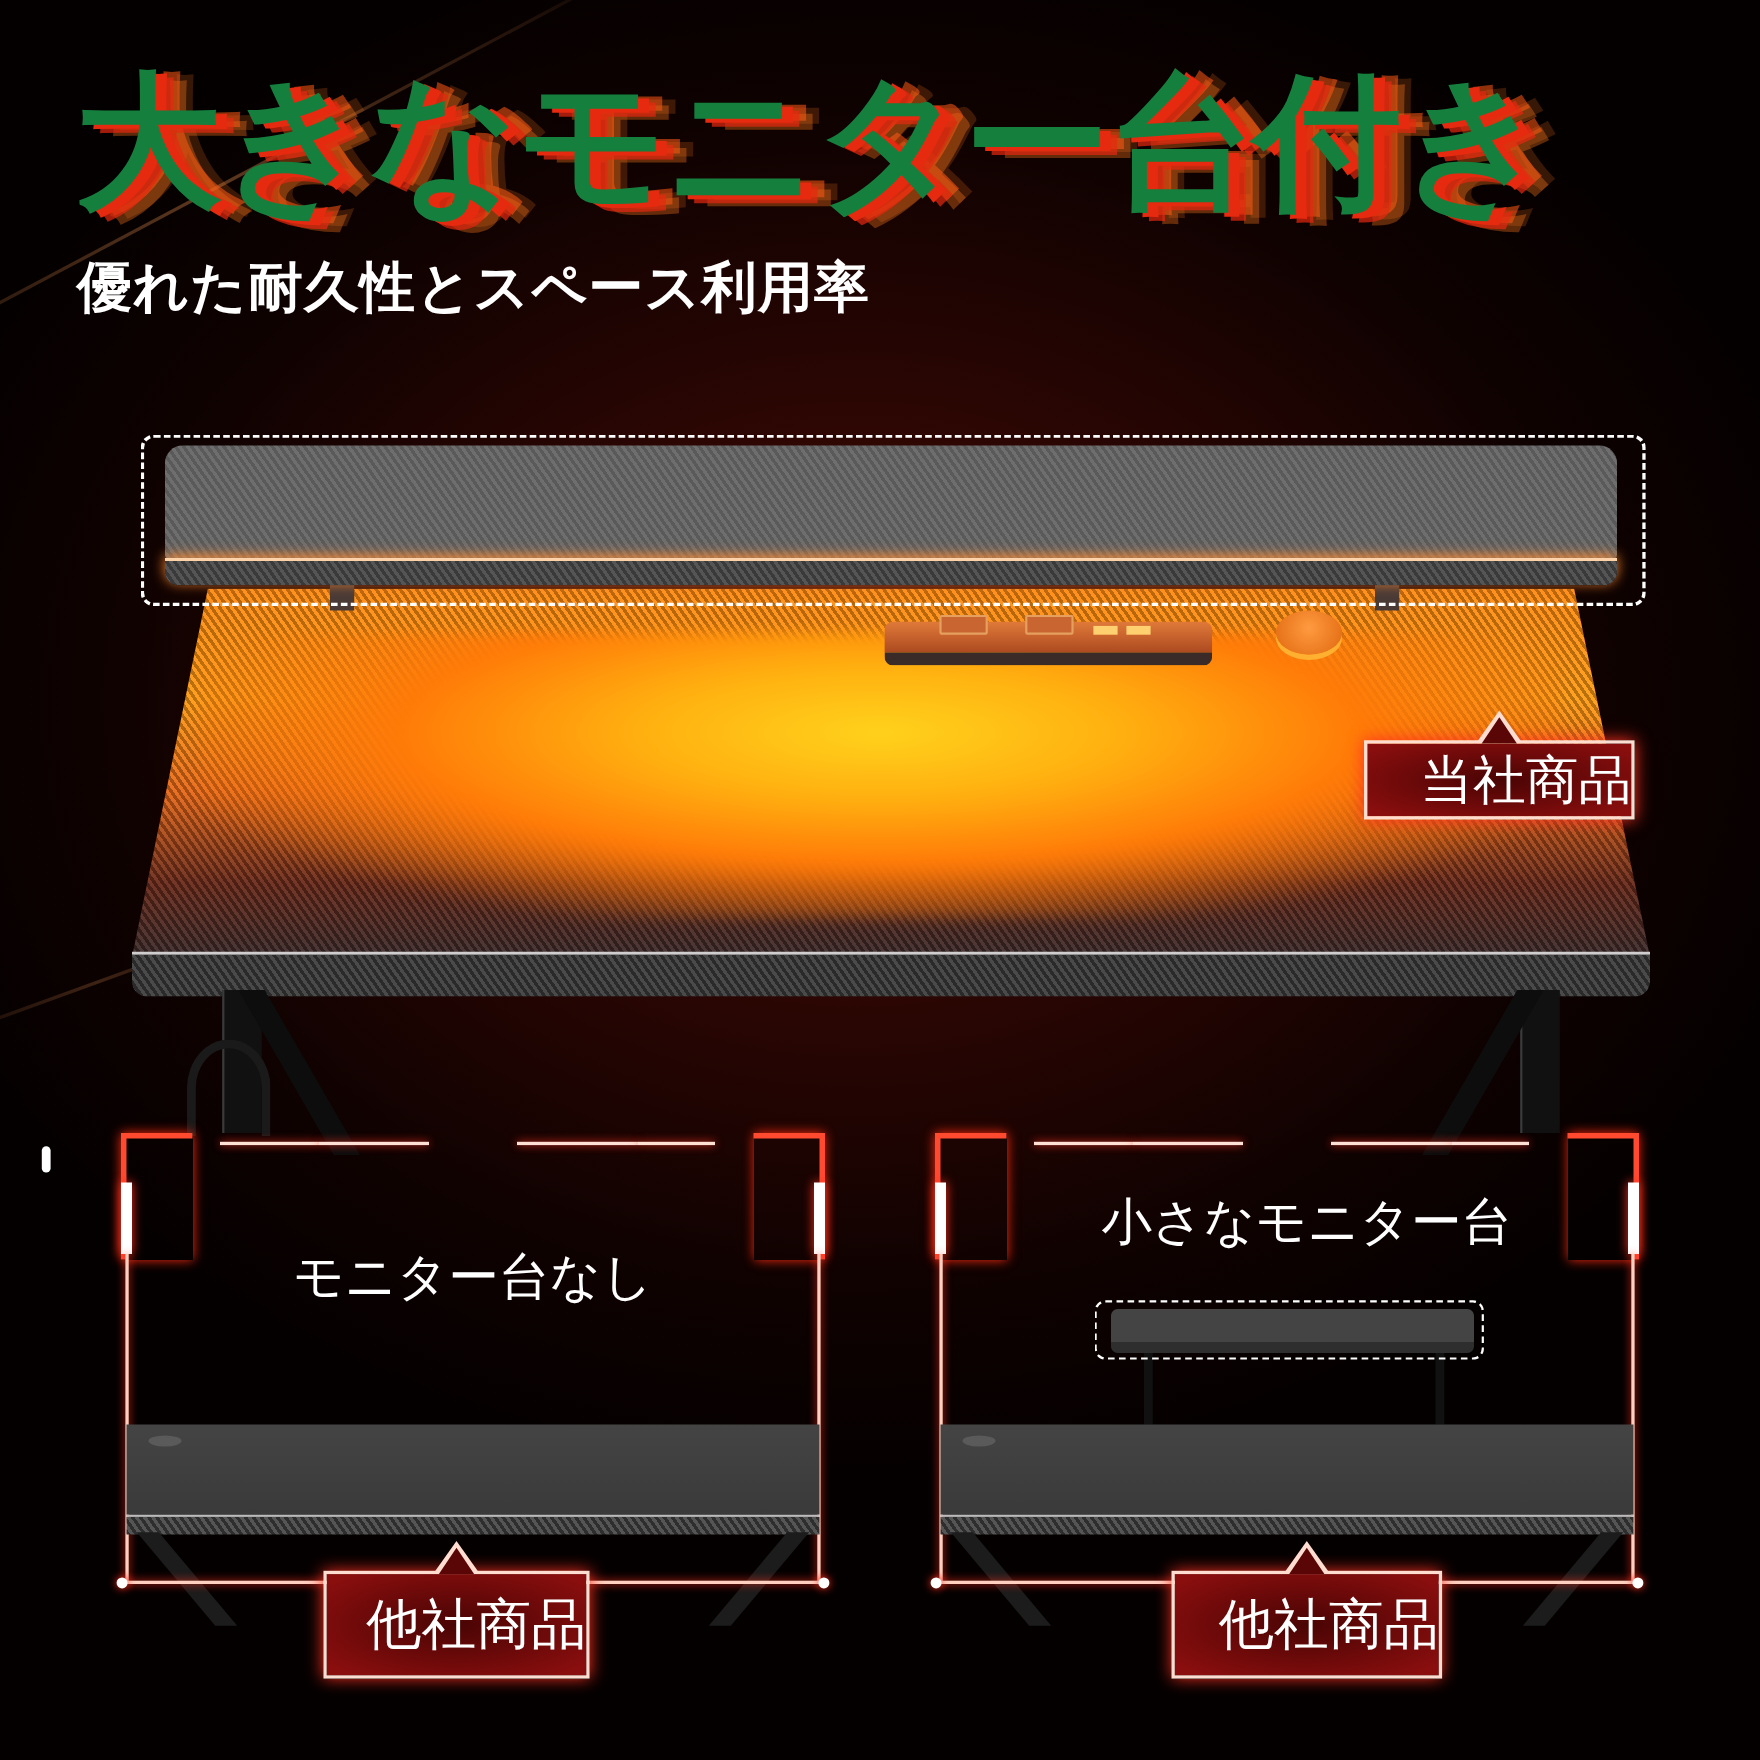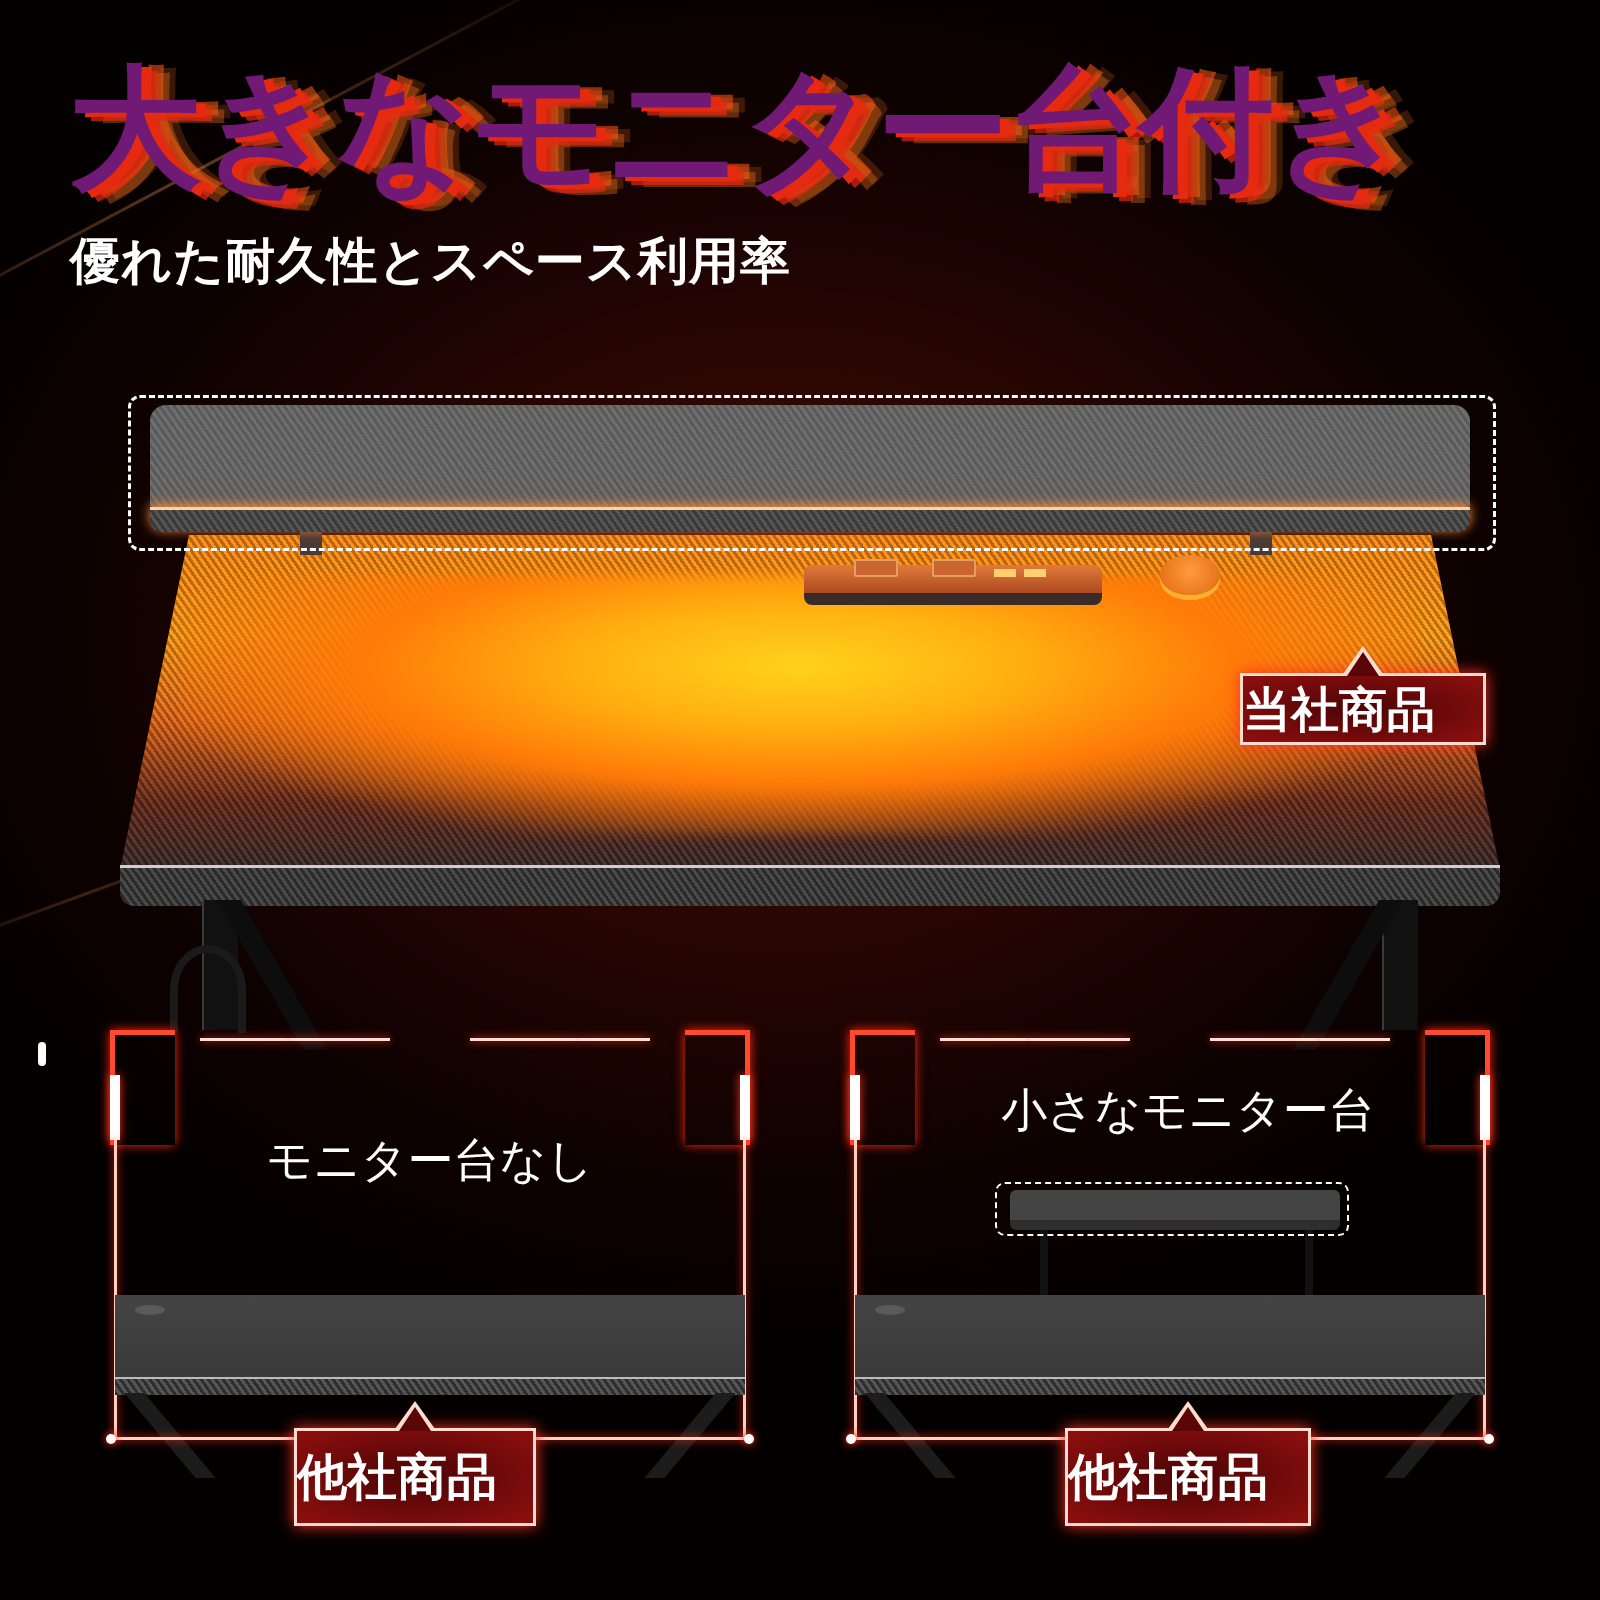--- a/index.html
+++ b/index.html
@@ -11,21 +11,21 @@
   .streak {
     position:absolute; left:-200px; top:380px; width:900px; height:3px;
     background: linear-gradient(90deg, rgba(255,140,60,0), rgba(255,160,90,0.35), rgba(255,140,60,0));
     transform: rotate(-28deg); transform-origin:left center;
   }
   .streak2 { top:960px; left:-100px; width:400px; transform: rotate(-20deg); opacity:.6; }
 
   
   .headline {
     position:absolute; left:68px; top:62px;
-    font-size:134px; font-weight:bold; color:#701a75; letter-spacing:-2px;
+    font-size:134px; font-weight:bold; color:#15803d; letter-spacing:-2px;
     line-height:1;
     text-shadow:
       10px 4px 0 #e62a10, 16px 8px 0 rgba(230,40,16,.7), 22px 2px 0 rgba(255,90,20,.55),
       28px 10px 0 rgba(255,120,30,.35), 34px 5px 0 rgba(255,120,30,.2);
   }
   .subtitle {
     position:absolute; left:70px; top:228px;
     font-size:50px; font-weight:bold; color:#fff; letter-spacing:1px;
   }
 
@@ -78,21 +78,21 @@
   .usb { position:absolute; top:4px; width:22px; height:8px; background:#ffd070; }
   .button-round {
     position:absolute; left:1040px; top:160px; width:60px; height:40px; border-radius:50%;
     background: radial-gradient(circle at 50% 40%, #ff9a40, #e0680e); box-shadow:0 5px 0 #ffb030;
   }
 
   
   .callout {
     position:absolute; border:3px solid #ffdcd0; background: radial-gradient(ellipse at center, #4a0404, #8a0e0e 90%);
     box-shadow: 0 0 14px #ff3020;
-    color:#fff; font-weight:bold; text-align:left;
+    color:#fff; font-weight:normal; text-align:right;
   }
   .callout::before {
     content:""; position:absolute; left:50%; top:-30px; margin-left:-20px;
     border-left:20px solid transparent; border-right:20px solid transparent; border-bottom:28px solid #ffdcd0;
   }
   .callout::after {
     content:""; position:absolute; left:50%; top:-24px; margin-left:-16px;
     border-left:16px solid transparent; border-right:16px solid transparent; border-bottom:24px solid #5a0606;
   }
   .callout-main { left:1240px; top:673px; width:240px; height:66px; font-size:48px; line-height:66px; }

